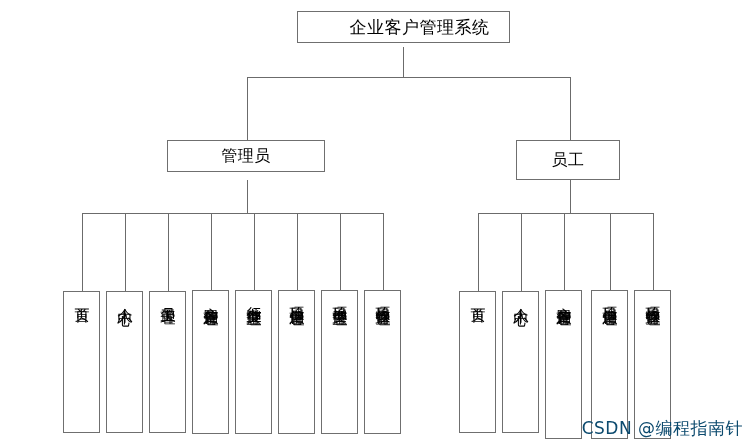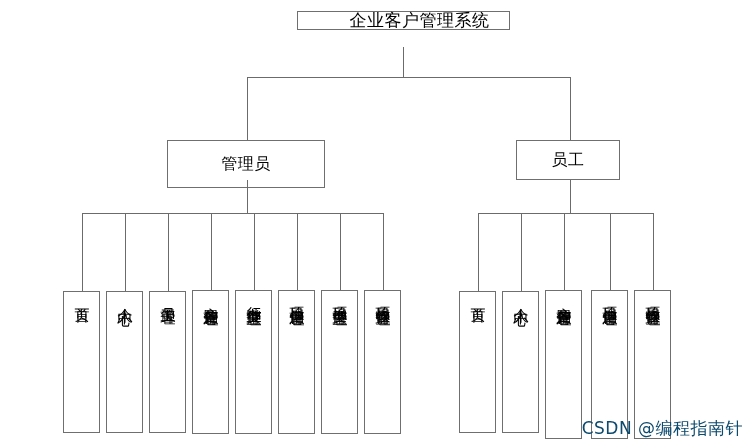--- a/index.html
+++ b/index.html
@@ -69,30 +69,30 @@
     letter-spacing:0.5px;
     pointer-events:none;
     font-family:"DejaVu Sans","Liberation Sans",sans-serif;
   }
 </style>
 </head>
 <body>
 
 <div id="canvas">
 
-  <div class="node horiz root" style="left:297px;top:11px;width:213px;height:19px;padding-left:32px;">
+  <div class="node horiz root" style="left:297px;top:11px;width:213px;height:32px;padding-left:32px;">
     <span>企业客户管理系统</span>
   </div>
 
   <div class="line v" style="left:403px;top:47px;height:31px;"></div>
   <div class="line h" style="left:247px;top:77px;width:324px;"></div>
   <div class="line v" style="left:247px;top:77px;height:63px;"></div>
   <div class="line v" style="left:570px;top:77px;height:63px;"></div>
 
-  <div class="node horiz role" style="left:167px;top:140px;width:158px;height:48px;">
+  <div class="node horiz role" style="left:167px;top:140px;width:158px;height:32px;">
     <span>管理员</span>
   </div>
 
   <div class="node horiz role" style="left:516px;top:140px;width:104px;height:40px;">
     <span>员工</span>
   </div>
 
   <div class="line v" style="left:247px;top:180px;height:33px;"></div>
   <div class="line h" style="left:82px;top:213px;width:301px;"></div>
 

